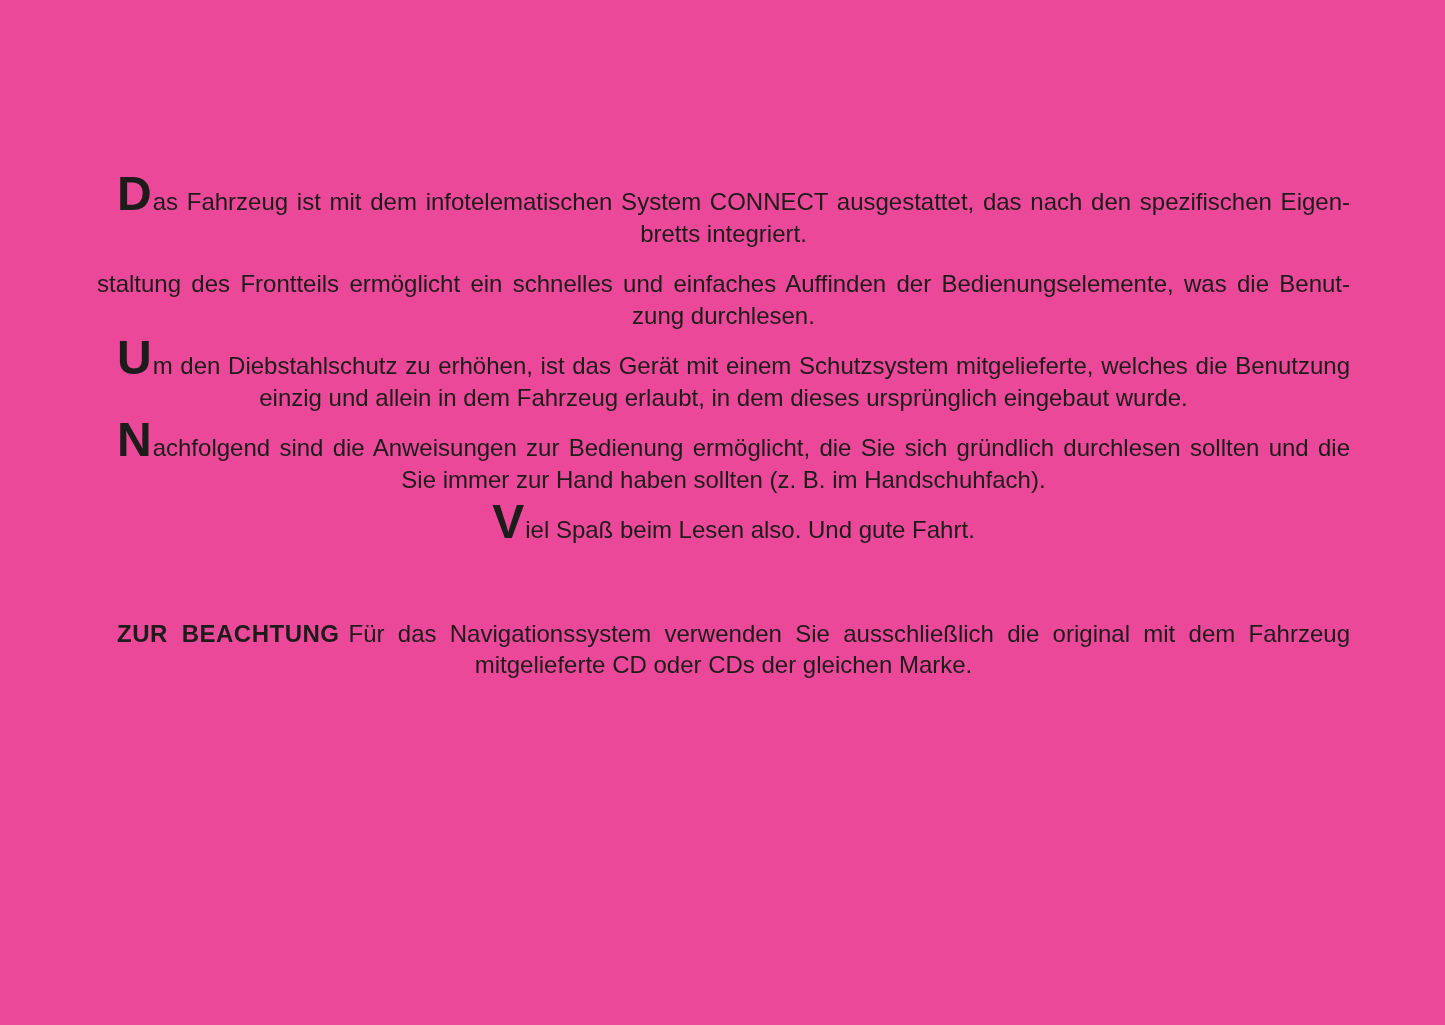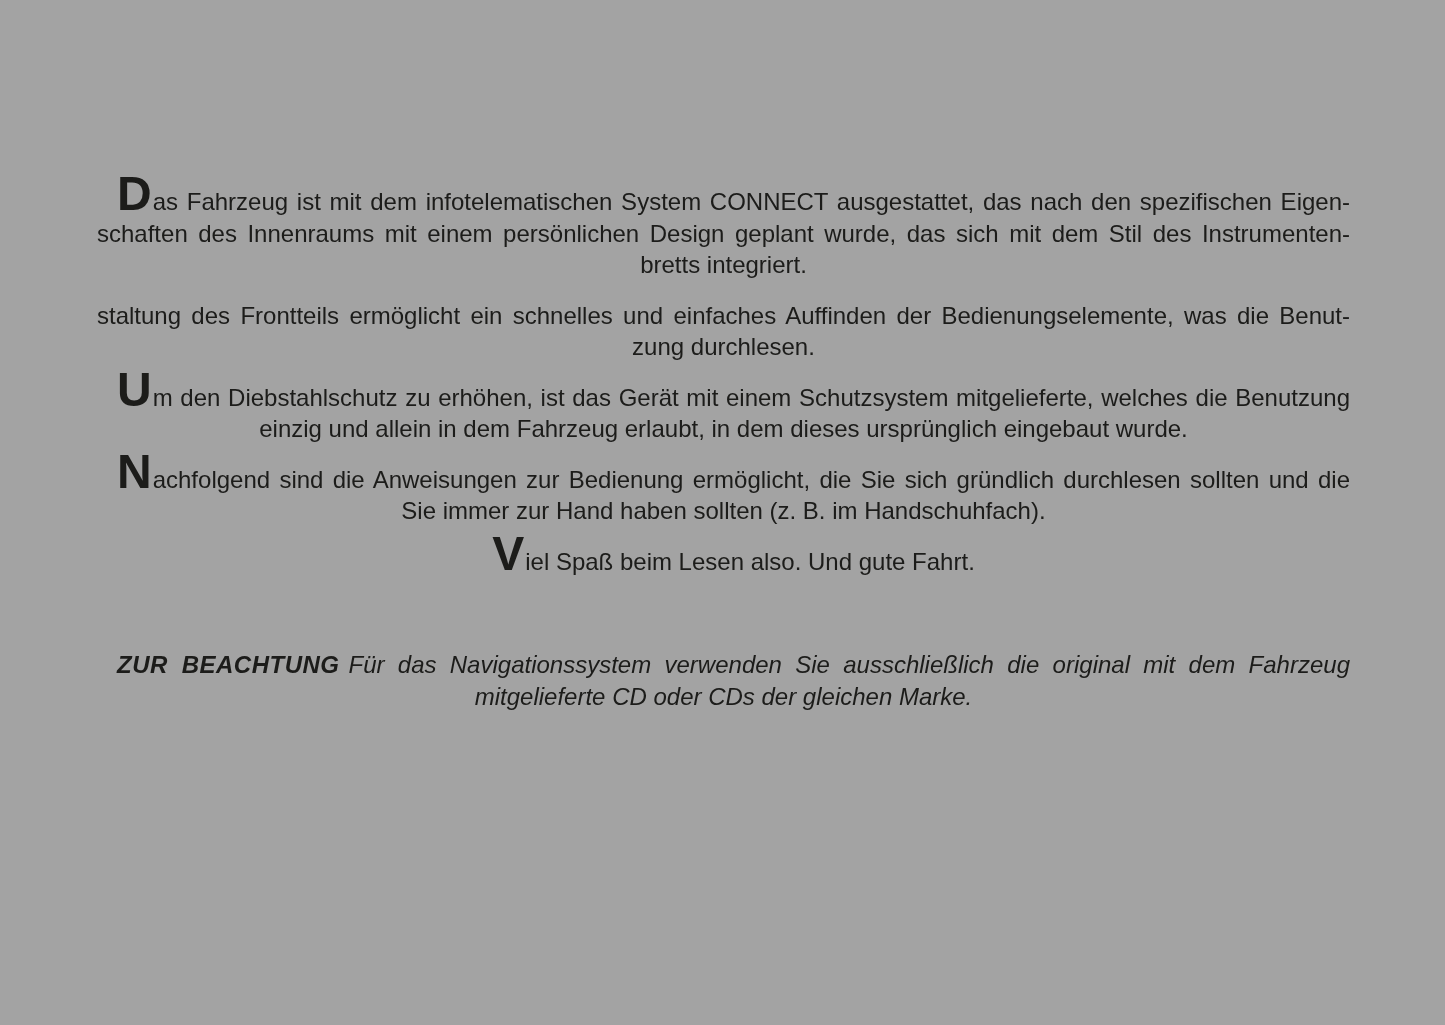--- a/index.html
+++ b/index.html
@@ -7,21 +7,21 @@
     width: 1445px;
     background: #ffffff;
   }
   body {
     font-family: "Liberation Sans", sans-serif;
   }
   .page {
     position: relative;
     width: 1445px;
     height: 1025px;
-    background: #a3a3a3;
+    background: #ec4899;
     overflow: hidden;
   }
   .text-block {
     position: absolute;
     top: 186px;
     left: 97px;
     width: 1253px;
     color: #1c1c1a;
     font-size: 24px;
     line-height: 31.5px;
@@ -34,36 +34,35 @@
   }
   .line.first { padding-left: 20px; }
   .cap {
     font-size: 48px;
     font-weight: 700;
     line-height: 0;
     letter-spacing: -1px;
     margin-right: 2px;
     color: #1c1c1a;
   }
-  .note { margin-top: 72px; font-style: italic; }
+  .note { margin-top: 72px; }
   .note-label {
     font-weight: 700;
     letter-spacing: 0.5px;
     margin-right: 9px;
   }
 </style>
 </head>
 <body>
 
 <div class="page">
   <div class="text-block">
 
     <div class="para">
       <div class="line j first"><span class="cap">D</span><span>as Fahrzeug ist mit dem infotelematischen System CONNECT ausgestattet, das nach den spezifischen Eigen-</span></div>
-      <div class="line j"><span>schaften des Innenraums mit einem persönlichen Design geplant wurde, das sich mit dem Stil des Instrumenten-</span></div>
       <div class="line"><span>bretts integriert.</span></div>
     </div>
 
     <div class="para">
       <div class="line j"><span>staltung des Frontteils ermöglicht ein schnelles und einfaches Auffinden der Bedienungselemente, was die Benut-</span></div>
       <div class="line"><span>zung durchlesen.</span></div>
     </div>
 
     <div class="para">
       <div class="line j first"><span class="cap">U</span><span>m den Diebstahlschutz zu erhöhen, ist das Gerät mit einem Schutzsystem mitgelieferte, welches die Benutzung</span></div>

